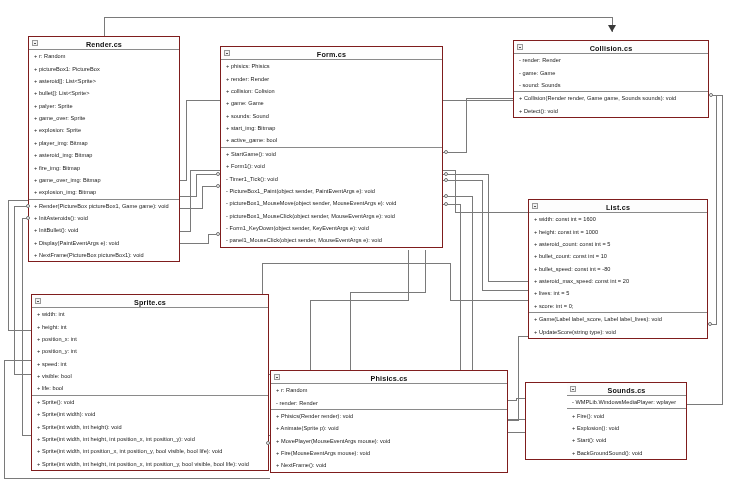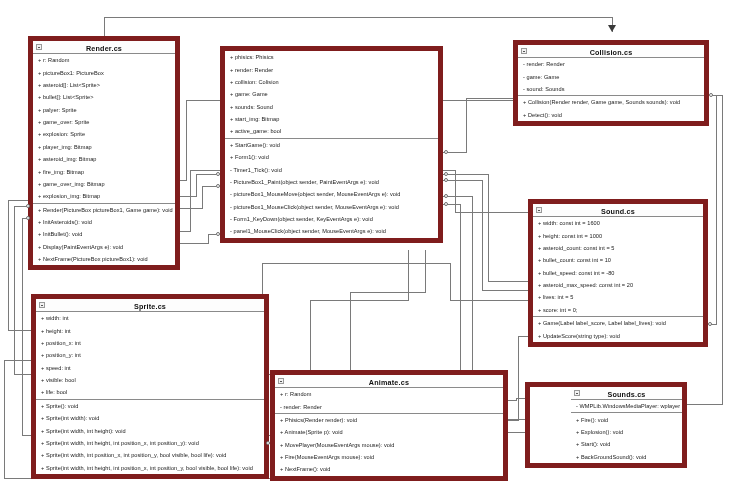--- a/index.html
+++ b/index.html
@@ -9,21 +9,21 @@
     font-family:"Liberation Sans", sans-serif;
     overflow:hidden;
     position:relative;
   }
   #canvas{position:absolute;left:0;top:0;width:732px;height:483px;}
   svg.links{position:absolute;left:0;top:0;width:732px;height:483px;pointer-events:none;}
 
   .uml-class{
     position:absolute;
     background:#ffffff;
-    border:5px solid #7f1d1d;
+    border:1px solid #7f1d1d;
     box-sizing:border-box;
     z-index:5;
   }
   .uml-header{
     position:relative;
     border-bottom:1px solid #8a8a8a;
     background:#fdfdfd;
     text-align:center;
     font-size:7.2px;
     font-weight:bold;
@@ -146,20 +146,21 @@
         </div>
         <div class="uml-section">
           <div class="uml-row">+ Render(PictureBox pictureBox1, Game game): void</div>
           <div class="uml-row">+ InitAsteroids(): void</div>
           <div class="uml-row">+ InitBullet(): void</div>
           <div class="uml-row">+ Display(PaintEventArgs e): void</div>
           <div class="uml-row">+ NextFrame(PictureBox pictureBox1): void</div>
         </div>
       </div>
       <div class="uml-class" style="left: 220px; top: 46px; width: 223px;">
+        <div class="uml-header"><span class="collapse-box"></span><span>Form.cs</span></div>
         <div class="uml-section">
           <div class="uml-row">+ phisics: Phisics</div>
           <div class="uml-row">+ render: Render</div>
           <div class="uml-row">+ collision: Colision</div>
           <div class="uml-row">+ game: Game</div>
           <div class="uml-row">+ sounds: Sound</div>
           <div class="uml-row">+ start_img: Bitmap</div>
           <div class="uml-row">+ active_game: bool</div>
         </div>
         <div class="uml-section">
@@ -179,21 +180,21 @@
           <div class="uml-row">- render: Render</div>
           <div class="uml-row">- game: Game</div>
           <div class="uml-row">- sound: Sounds</div>
         </div>
         <div class="uml-section">
           <div class="uml-row">+ Collision(Render render, Game game, Sounds sounds): void</div>
           <div class="uml-row">+ Detect(): void</div>
         </div>
       </div>
       <div class="uml-class" style="left: 528px; top: 199px; width: 180px;">
-        <div class="uml-header"><span class="collapse-box"></span><span>Sound.cs</span></div>
+        <div class="uml-header"><span class="collapse-box"></span><span>List.cs</span></div>
         <div class="uml-section">
           <div class="uml-row">+ width: const int = 1600</div>
           <div class="uml-row">+ height: const int = 1000</div>
           <div class="uml-row">+ asteroid_count: const int = 5</div>
           <div class="uml-row">+ bullet_count: const int = 10</div>
           <div class="uml-row">+ bullet_speed: const int = -80</div>
           <div class="uml-row">+ asteroid_max_speed: const int = 20</div>
           <div class="uml-row">+ lives:  int = 5</div>
           <div class="uml-row">+ score: int = 0;</div>
         </div>
@@ -216,21 +217,21 @@
         <div class="uml-section">
           <div class="uml-row">+ Sprite(): void</div>
           <div class="uml-row">+ Sprite(int width): void</div>
           <div class="uml-row">+ Sprite(int width, int height): void</div>
           <div class="uml-row">+ Sprite(int width, int height, int position_x, int position_y): void</div>
           <div class="uml-row">+ Sprite(int width, int position_x, int position_y, bool visible, bool life): void</div>
           <div class="uml-row">+ Sprite(int width, int height, int position_x, int position_y, bool visible, bool life): void</div>
         </div>
       </div>
       <div class="uml-class" style="left: 270px; top: 370px; width: 238px;">
-        <div class="uml-header"><span class="collapse-box"></span><span>Animate.cs</span></div>
+        <div class="uml-header"><span class="collapse-box"></span><span>Phisics.cs</span></div>
         <div class="uml-section">
           <div class="uml-row">+ r: Random</div>
           <div class="uml-row">- render: Render</div>
         </div>
         <div class="uml-section">
           <div class="uml-row">+ Phisics(Render render): void</div>
           <div class="uml-row">+ Animate(Sprite p): void</div>
           <div class="uml-row">+ MovePlayer(MouseEventArgs mouse): void</div>
           <div class="uml-row">+ Fire(MouseEventArgs mouse): void</div>
           <div class="uml-row">+ NextFrame(): void</div>

